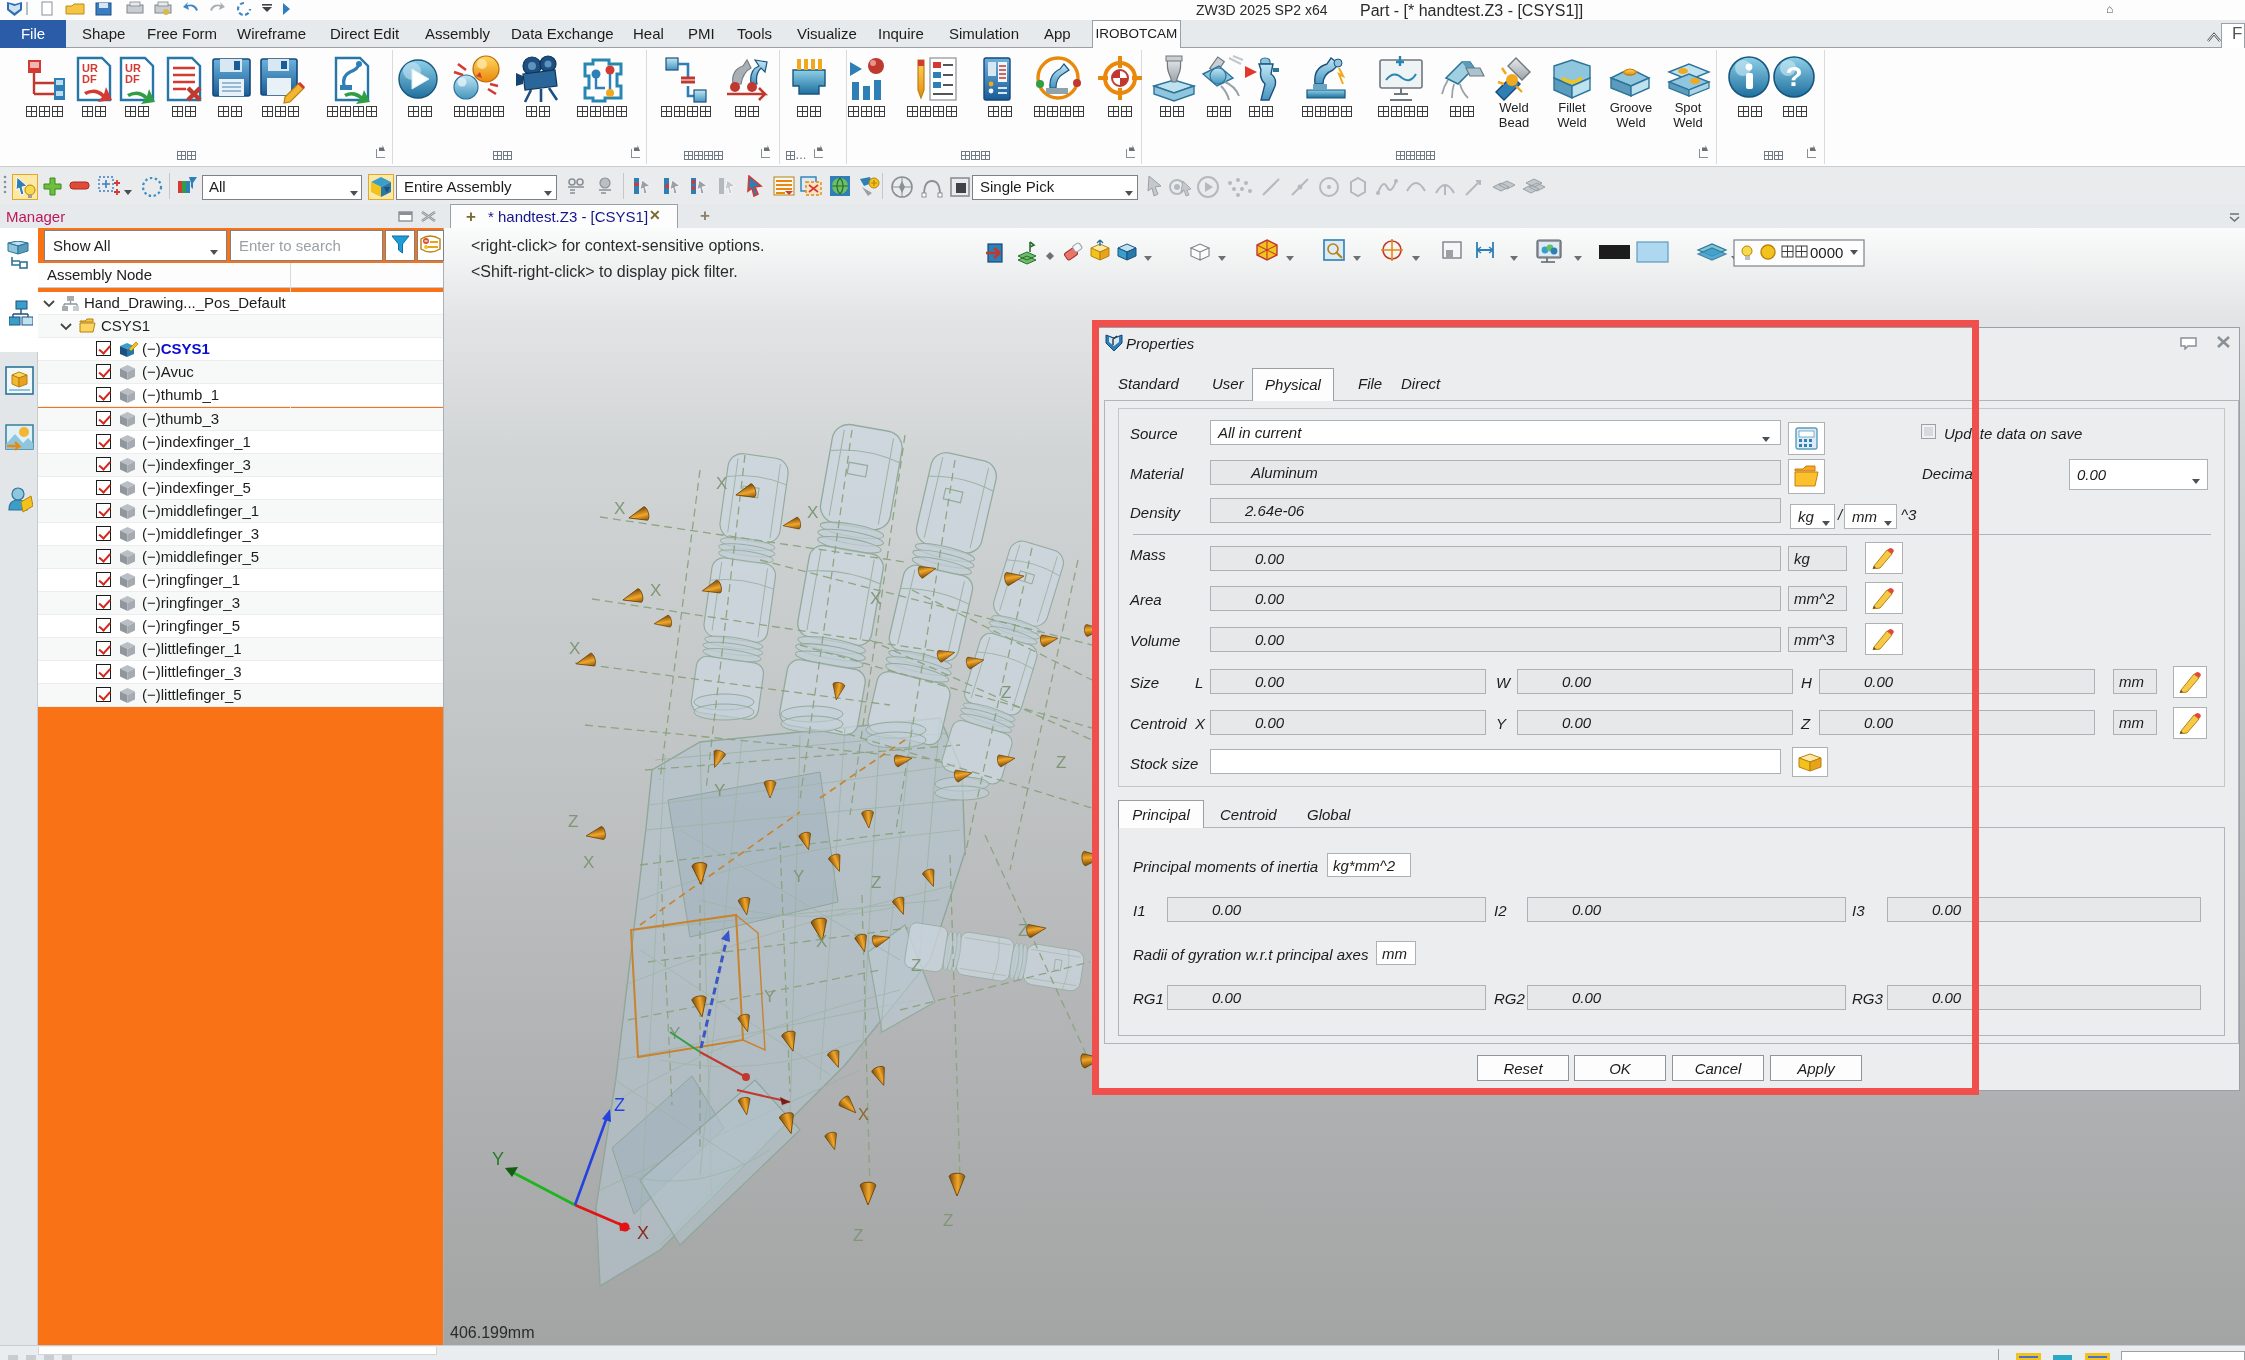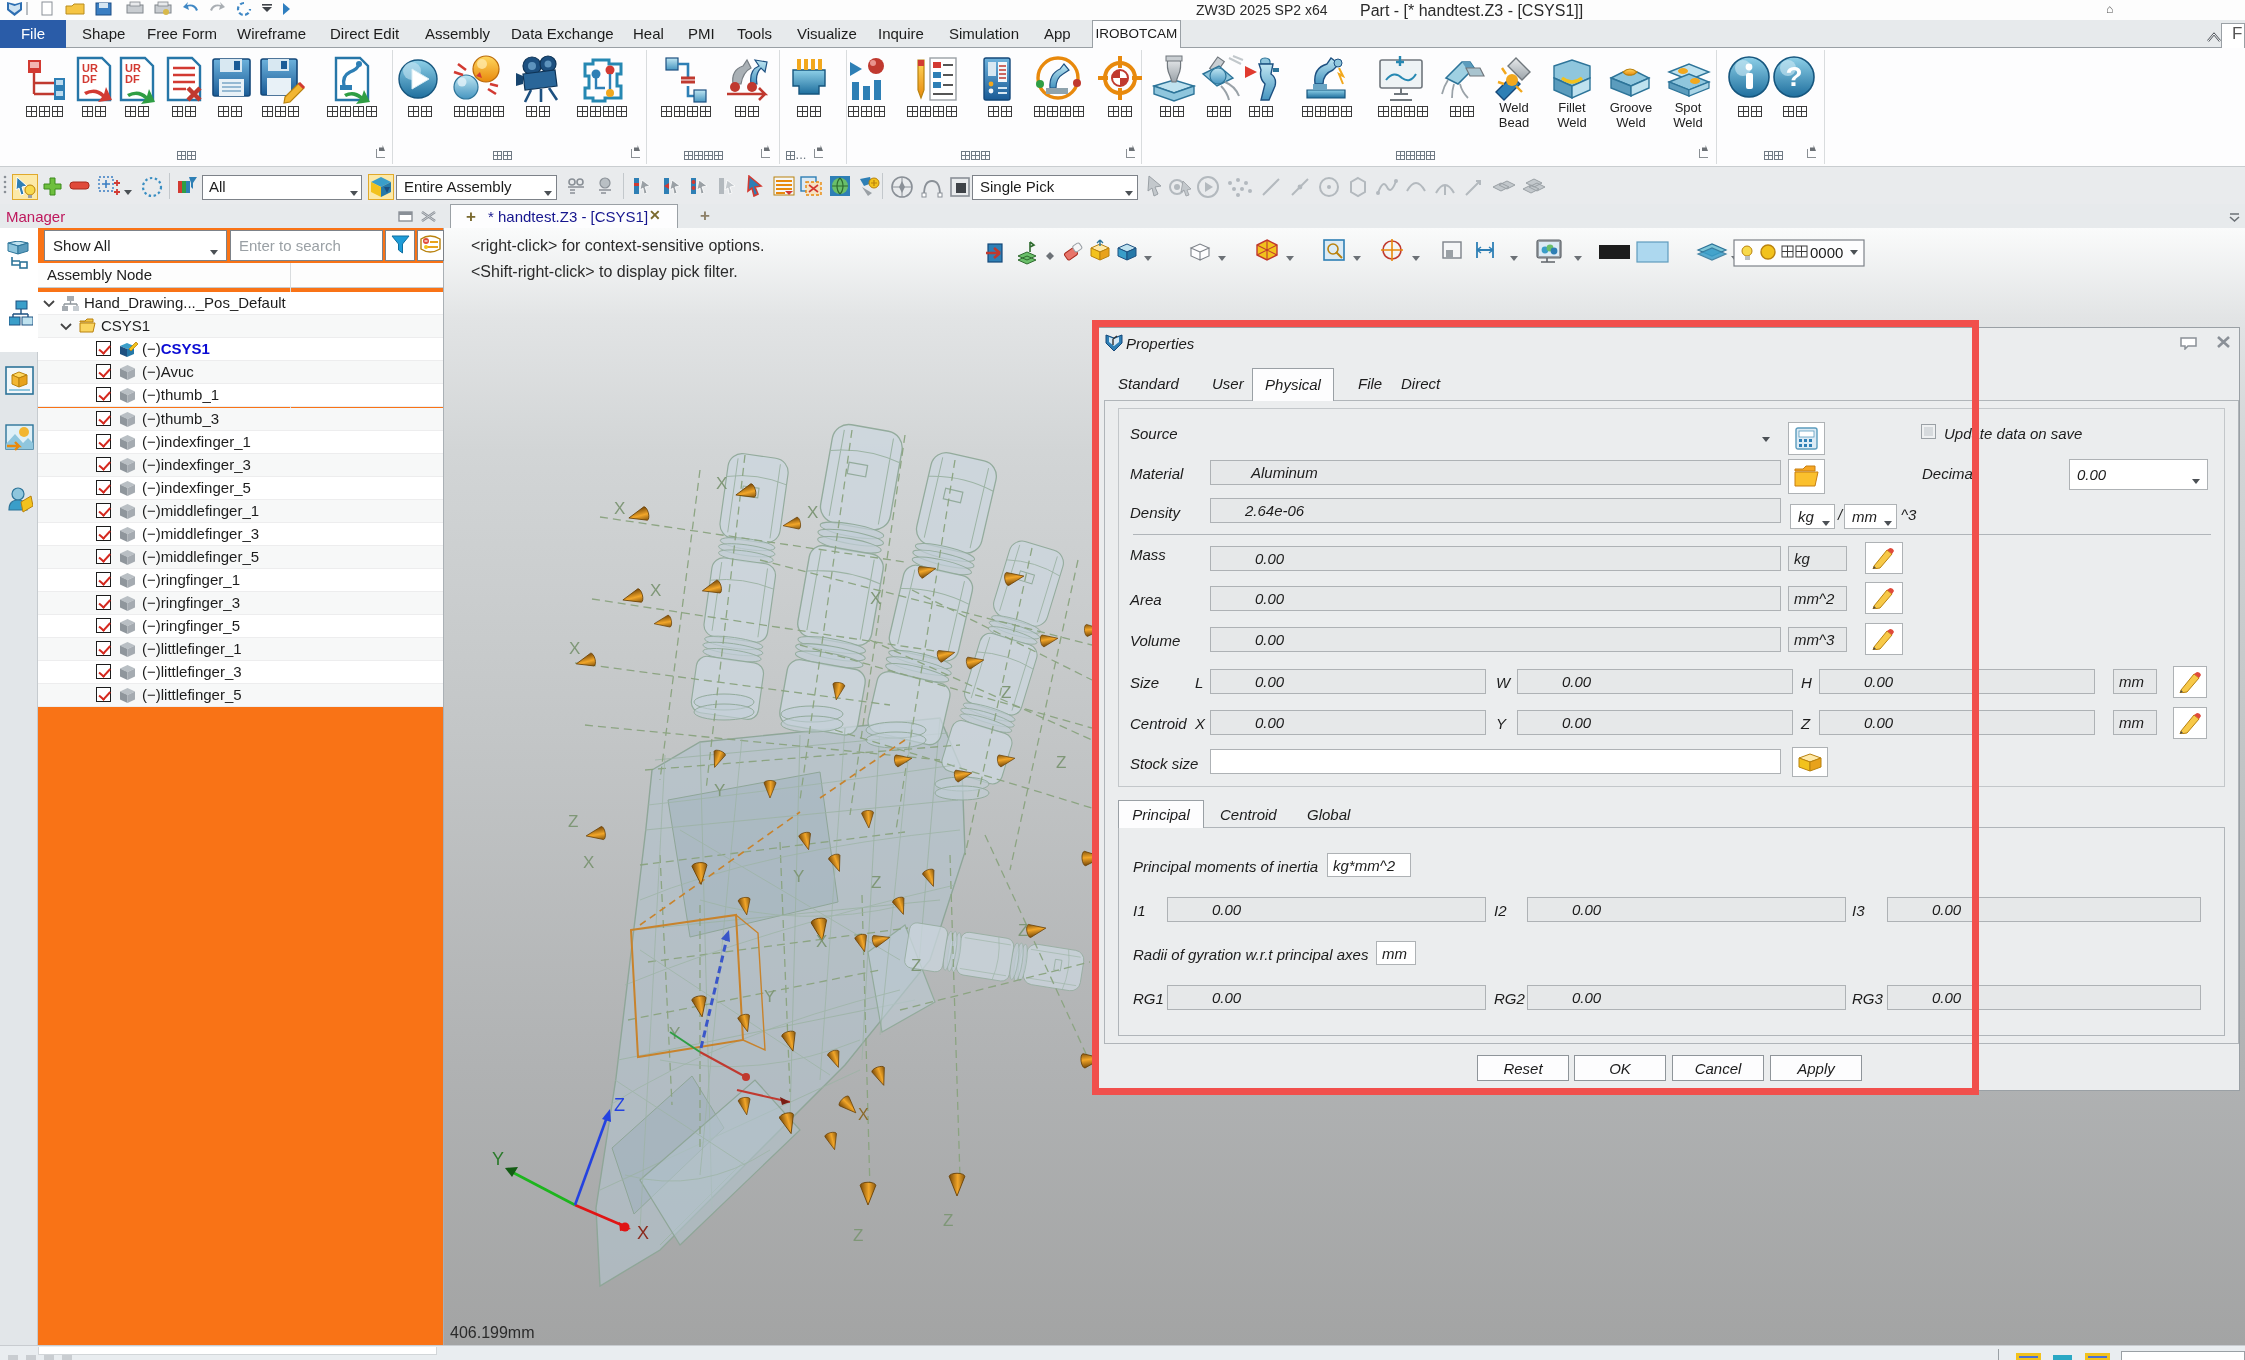--- a/index.html
+++ b/index.html
@@ -1143,20 +1143,21 @@
   <div class="dlb" style="left:21px;top:47px;">Standard</div>
   <div class="dlb" style="left:115px;top:47px;">User</div>
   <div class="abs" style="left:155px;top:40px;width:82px;height:33px;background:#fdfdfe;border:1px solid #9aa0a5;border-bottom:none;z-index:2;text-align:center;font-size:15px;color:#1c1c1c;padding-top:7px;">Physical</div>
   <div class="dlb" style="left:261px;top:47px;">File</div>
   <div class="dlb" style="left:304px;top:47px;">Direct</div>
 
   <div class="abs" style="left:7px;top:72px;width:1135px;height:644px;border:1px solid #b0b5b9;"></div>
   <div class="abs" style="left:21px;top:80px;width:1107px;height:379px;border:1px solid #c3c7ca;"></div>
 
   <div class="dlb" style="left:33px;top:97px;">Source</div>
+  <div class="dwh" style="left:113px;top:92px;width:571px;">All in current</div>
   <div class="abs" style="left:665px;top:102px;"><span class="caret"></span></div>
   <div class="dbtn" style="left:691px;top:94px;width:37px;height:33px;"></div>
   <svg class="abs" style="left:698px;top:99px;" width="23" height="23" viewBox="0 0 23 23">
     <rect x="1" y="1" width="21" height="21" rx="2" fill="#dcebf5" stroke="#5b9cbd" stroke-width="1.4"></rect>
     <rect x="4" y="4" width="15" height="6" fill="#fff" stroke="#5b9cbd" stroke-width="0.8"></rect>
     <g fill="#2e7fb5">
           <rect x="4" y="12" width="3" height="3"></rect>
           <rect x="9" y="12" width="3" height="3"></rect>
           <rect x="14" y="12" width="3" height="3"></rect>
           <rect x="4" y="17" width="3" height="3"></rect>

